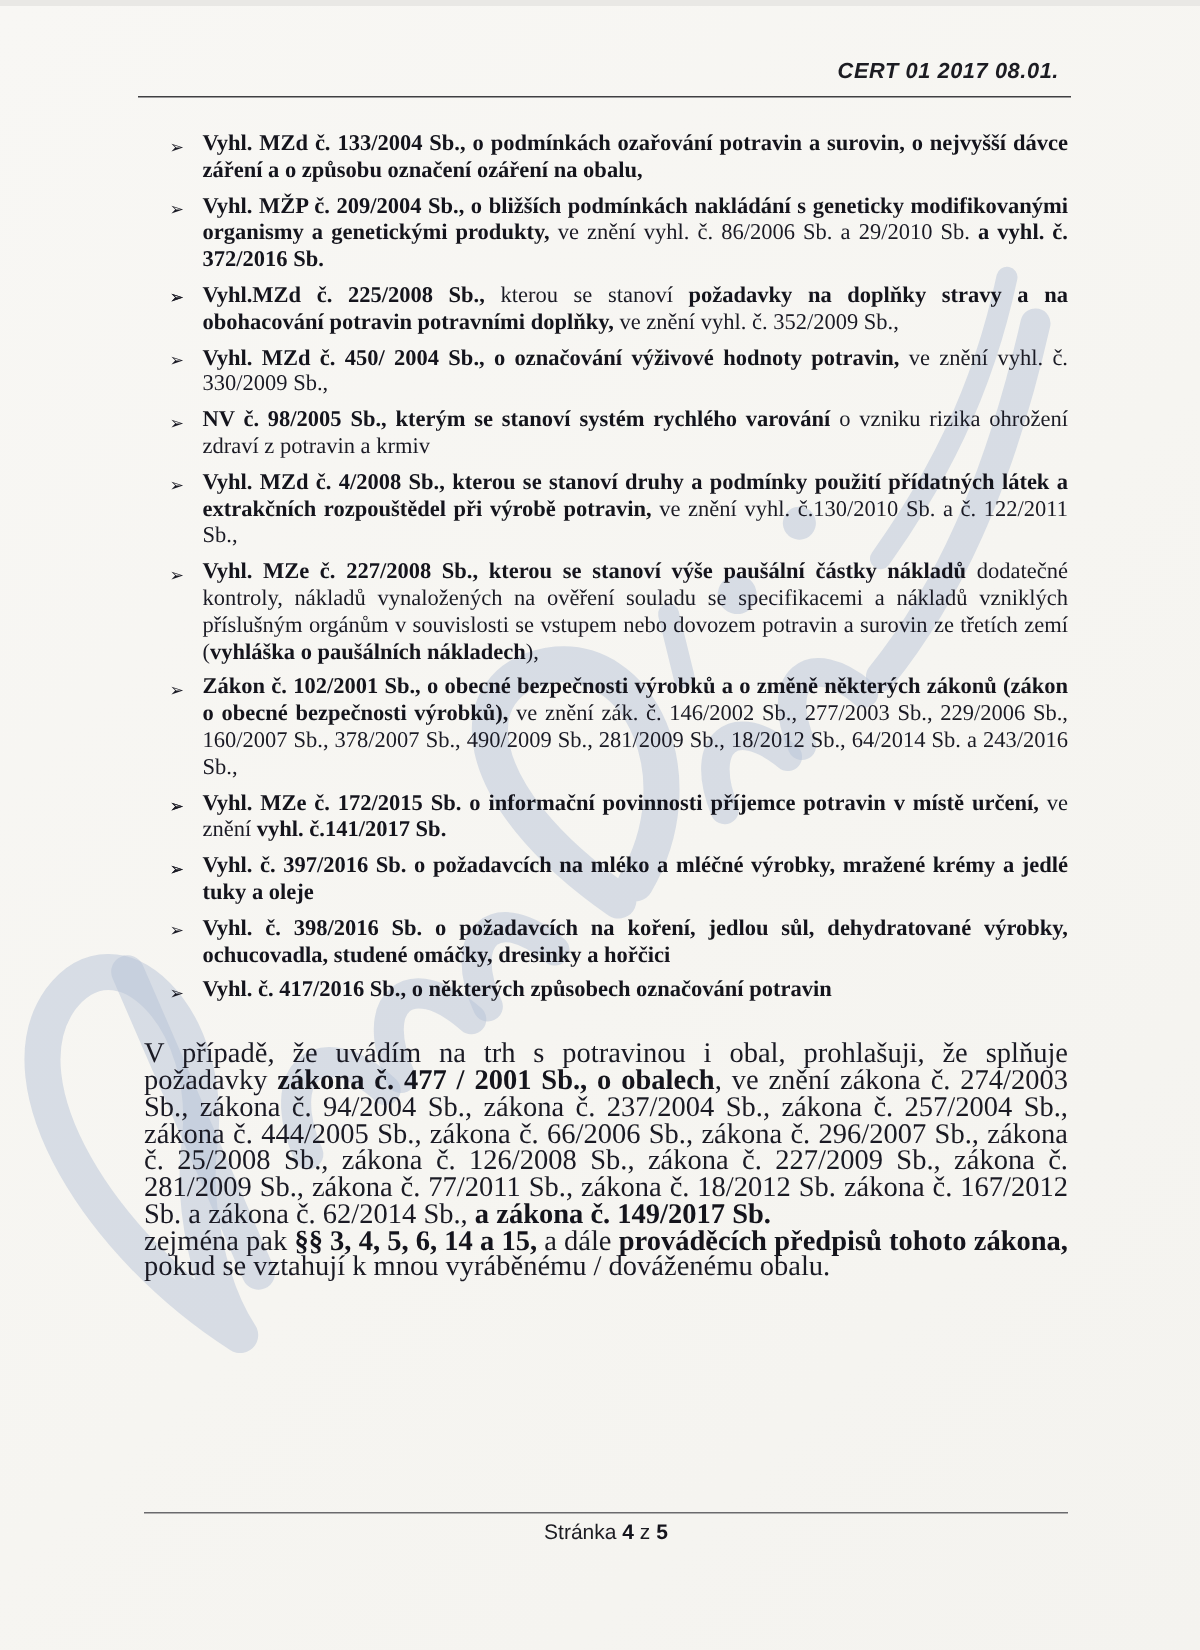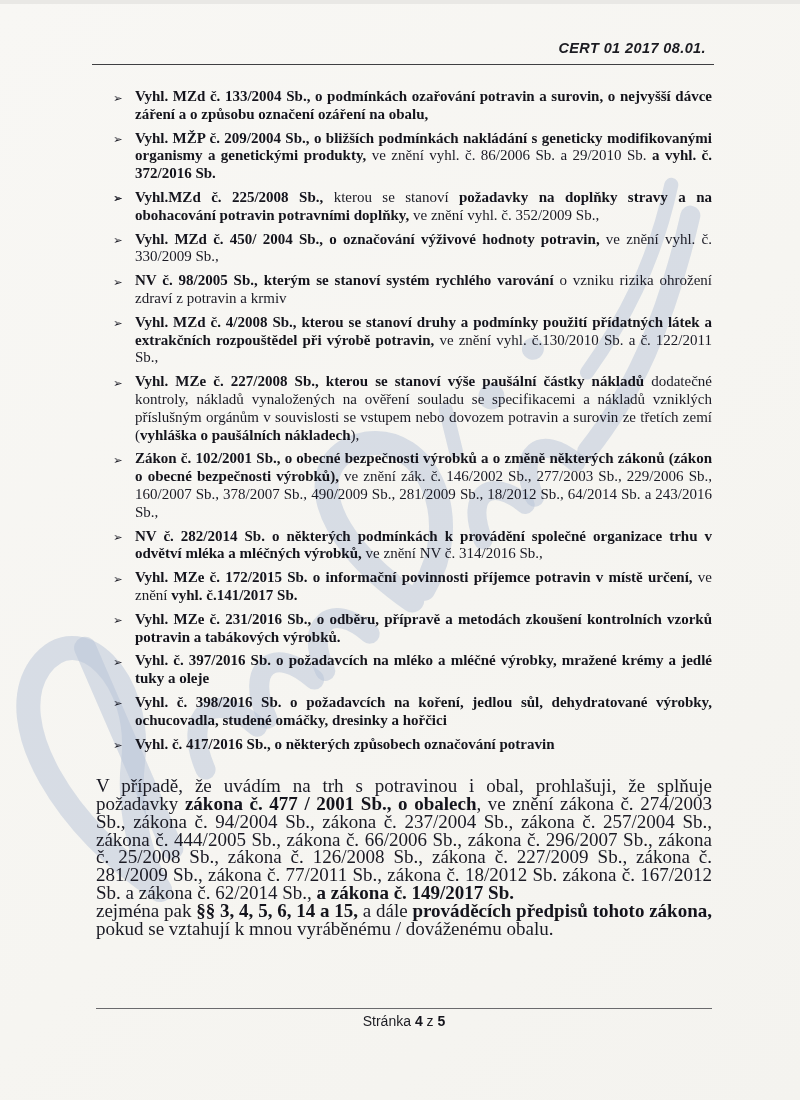--- a/index.html
+++ b/index.html
@@ -89,23 +89,23 @@
       <ul class="law-list">
           <li><span class="bullet">➢</span><span><span class="b">Vyhl. MZd č. 133/2004 Sb., o podmínkách ozařování potravin a surovin, o nejvyšší dávce záření a o způsobu označení ozáření na obalu,</span></span></li>
           <li><span class="bullet">➢</span><span><span class="b">Vyhl. MŽP č. 209/2004 Sb., o bližších podmínkách nakládání s geneticky modifikovanými organismy a genetickými produkty,</span><span class="r"> ve znění vyhl. č. 86/2006 Sb. a 29/2010 Sb. </span><span class="b">a vyhl. č. 372/2016 Sb.</span></span></li>
           <li><span class="bullet">➢</span></li>
           <li><span class="bullet">➢</span><span><span class="b">Vyhl.MZd č. 225/2008 Sb., </span><span class="r">kterou se stanoví </span><span class="b">požadavky na doplňky stravy a na obohacování potravin potravními doplňky,</span><span class="r"> ve znění vyhl. č. 352/2009 Sb.,</span></span></li>
           <li><span class="bullet">➢</span><span><span class="b">Vyhl. MZd č. 450/ 2004 Sb., o označování výživové hodnoty potravin,</span><span class="r"> ve znění vyhl. č. 330/2009 Sb.,</span></span></li>
           <li><span class="bullet">➢</span><span><span class="b">NV č. 98/2005 Sb., kterým se stanoví systém rychlého varování</span><span class="r"> o vzniku rizika ohrožení zdraví z potravin a krmiv</span></span></li>
           <li><span class="bullet">➢</span><span><span class="b">Vyhl. MZd č. 4/2008 Sb., kterou se stanoví druhy a podmínky použití přídatných látek a extrakčních rozpouštědel při výrobě potravin,</span><span class="r"> ve znění vyhl. č.130/2010 Sb. a č. 122/2011 Sb.,</span></span></li>
           <li><span class="bullet">➢</span><span><span class="b">Vyhl. MZe č. 227/2008 Sb., kterou se stanoví výše paušální částky nákladů</span><span class="r"> dodatečné kontroly, nákladů vynaložených na ověření souladu se specifikacemi a nákladů vzniklých příslušným orgánům v souvislosti se vstupem nebo dovozem potravin a surovin ze třetích zemí (</span><span class="b">vyhláška o paušálních nákladech</span><span class="r">),</span></span></li>
           <li><span class="bullet">➢</span><span><span class="b">Zákon č. 102/2001 Sb., o obecné bezpečnosti výrobků a o změně některých zákonů (zákon o obecné bezpečnosti výrobků),</span><span class="r"> ve znění zák. č. 146/2002 Sb., 277/2003 Sb., 229/2006 Sb., 160/2007 Sb., 378/2007 Sb., 490/2009 Sb., 281/2009 Sb., 18/2012 Sb., 64/2014 Sb. a 243/2016 Sb.,</span></span></li>
-          <li><span class="bullet">➢</span><span><span class="b">NV č. 282/2014 Sb. o některých podmínkách k provádění společné organizace trhu v odvětví mléka a mléčných výrobků,</span><span class="r"> ve znění NV č. 314/2016 Sb.,</span></span></li>
+          <li><span class="bullet">➢</span></li>
           <li><span class="bullet">➢</span><span><span class="b">Vyhl. MZe č. 172/2015 Sb. o informační povinnosti příjemce potravin v místě určení,</span><span class="r"> ve znění </span><span class="b">vyhl. č.141/2017 Sb.</span></span></li>
-          <li><span class="bullet">➢</span><span><span class="b">Vyhl. MZe č. 231/2016 Sb., o odběru, přípravě a metodách zkoušení kontrolních vzorků potravin a tabákových výrobků.</span></span></li>
+          <li><span class="bullet">➢</span></li>
           <li><span class="bullet">➢</span><span><span class="b">Vyhl. č. 397/2016 Sb. o požadavcích na mléko a mléčné výrobky, mražené krémy a jedlé tuky a oleje</span></span></li>
           <li><span class="bullet">➢</span><span><span class="b">Vyhl. č. 398/2016 Sb. o požadavcích na koření, jedlou sůl, dehydratované výrobky, ochucovadla, studené omáčky, dresinky a hořčici</span></span></li>
           <li><span class="bullet">➢</span><span><span class="b">Vyhl. č. 417/2016 Sb., o některých způsobech označování potravin</span></span></li>
         </ul>
       <div class="closing">
           <div class="para"><span class="r">V případě, že uvádím na trh s potravinou i obal, prohlašuji, že splňuje požadavky </span><span class="b">zákona č. 477 / 2001 Sb., o obalech</span><span class="r">, ve znění zákona č. 274/2003 Sb., zákona č. 94/2004 Sb., zákona č. 237/2004 Sb., zákona č. 257/2004 Sb., zákona č. 444/2005 Sb., zákona č. 66/2006 Sb., zákona č. 296/2007 Sb., zákona č. 25/2008 Sb., zákona č. 126/2008 Sb., zákona č. 227/2009 Sb., zákona č. 281/2009 Sb., zákona č. 77/2011 Sb., zákona č. 18/2012 Sb. zákona č. 167/2012 Sb. a zákona č. 62/2014 Sb., </span><span class="b">a zákona č. 149/2017 Sb.</span></div>
           <div class="para"><span class="r">zejména pak </span><span class="b">§§ 3, 4, 5, 6, 14 a 15,</span><span class="r"> a dále </span><span class="b">prováděcích předpisů tohoto zákona,</span><span class="r"> pokud se vztahují k mnou vyráběnému / dováženému obalu.</span></div>
         </div>
     </div>
 

